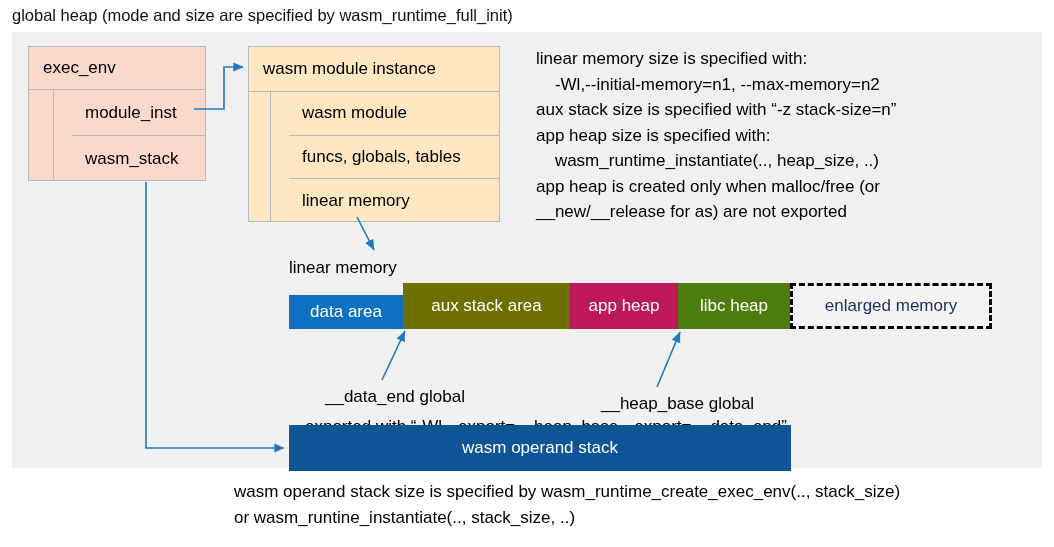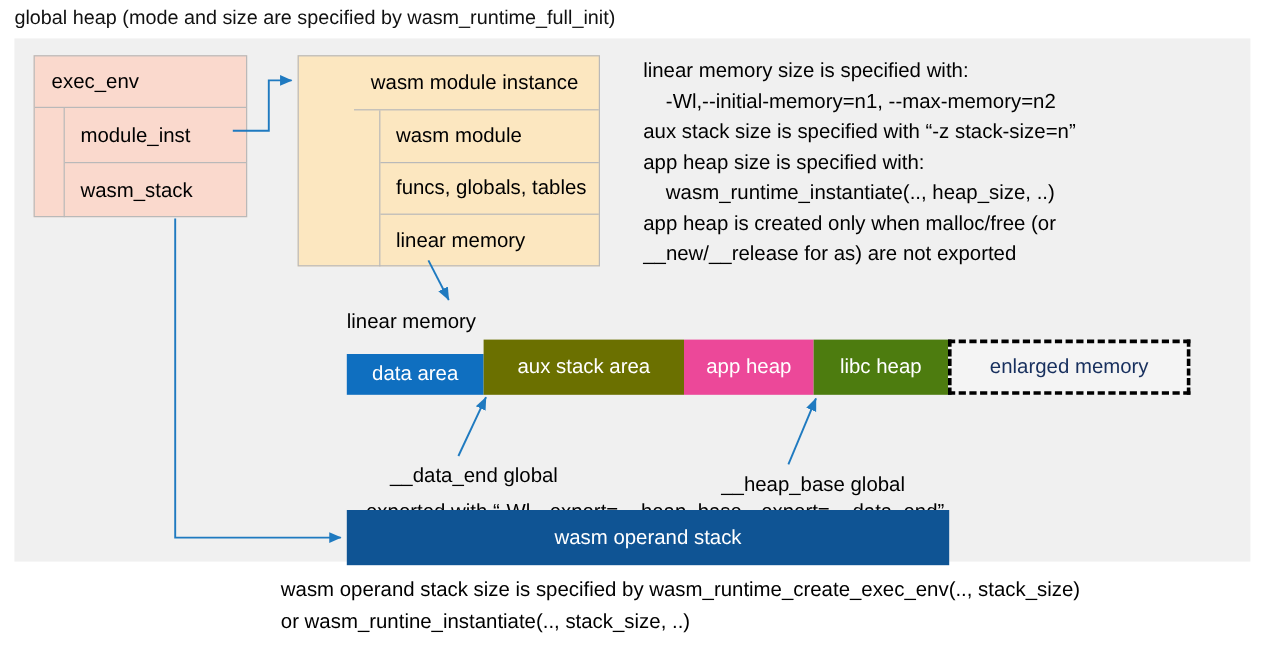--- a/index.html
+++ b/index.html
@@ -42,20 +42,21 @@
     border-bottom: 1px solid #b9b9b9;
     display: flex; align-items: center;
     padding-left: 14px;
     font-size: 17px;
     white-space: nowrap;
   }
   .struct .body {
     box-sizing: border-box;
     display: flex;
     height: calc(100% - 1px);
+    gap: 18px;
   }
   .struct .gutter {
     box-sizing: border-box;
     border-right: 1px solid #b9b9b9;
   }
   .struct .rows {
     flex: 1;
     box-sizing: border-box;
     display: flex;
     flex-direction: column;
@@ -70,21 +71,21 @@
   }
   .struct .rows .row + .row { border-top: 1px solid #b9b9b9; }
 
   
   #exec-env { left: 16px; top: 14px; width: 178px; height: 135px; background: #fad9cd; }
   #exec-env .hdr { height: 43px; }
   #exec-env .body { height: 91px; }
   #exec-env .gutter { width: 25px; }
 
   
-  #module-instance { left: 236px; top: 14px; width: 252px; height: 176px; background: #fce7c0; padding-left: 46px; }
+  #module-instance { left: 236px; top: 14px; width: 252px; height: 176px; background: #fce7c0; }
   #module-instance .hdr { height: 45px; }
   #module-instance .body { height: 130px; }
   #module-instance .gutter { width: 22px; }
 
   
   #notes {
     position: absolute;
     left: 524px; top: 14px;
     width: 500px;
     font-size: 17px;
@@ -191,21 +192,21 @@
 aux stack size is specified with “-z stack-size=n”
 app heap size is specified with:
     wasm_runtime_instantiate(.., heap_size, ..)
 app heap is created only when malloc/free (or
 __new/__release for as) are not exported</div>
 
   <div id="linmem-label">linear memory</div>
   <div id="linmem-strip">
       <div class="seg" style="width: 114px; flex: 0 0 114px; background: rgb(15, 111, 192); margin-top: 12px;">data area</div>
       <div class="seg" style="width: 167px; flex: 0 0 167px; background: rgb(107, 112, 0);">aux stack area</div>
-      <div class="seg" style="width: 108px; flex: 0 0 108px; background: #ec4899;">app heap</div>
+      <div class="seg" style="width: 108px; flex: 0 0 108px; background: #be185d;">app heap</div>
       <div class="seg" style="width: 112px; flex: 0 0 112px; background: #4d7c0f;">libc heap</div>
       <div class="seg dashed" style="width: 202px; flex: 0 0 202px; color: rgb(24, 48, 94);">enlarged memory</div>
     </div>
 
   <div class="anno" id="anno-data-end">__data_end global</div>
   <div class="anno" id="anno-heap-base">__heap_base global</div>
   <div class="anno" id="anno-exported">exported with “-Wl,--export=__heap_base,--export=__data_end”</div>
 
   <div id="operand-stack" style="background: rgb(15, 84, 148);">wasm operand stack</div>
   <div id="operand-note">wasm operand stack size is specified by wasm_runtime_create_exec_env(.., stack_size)

